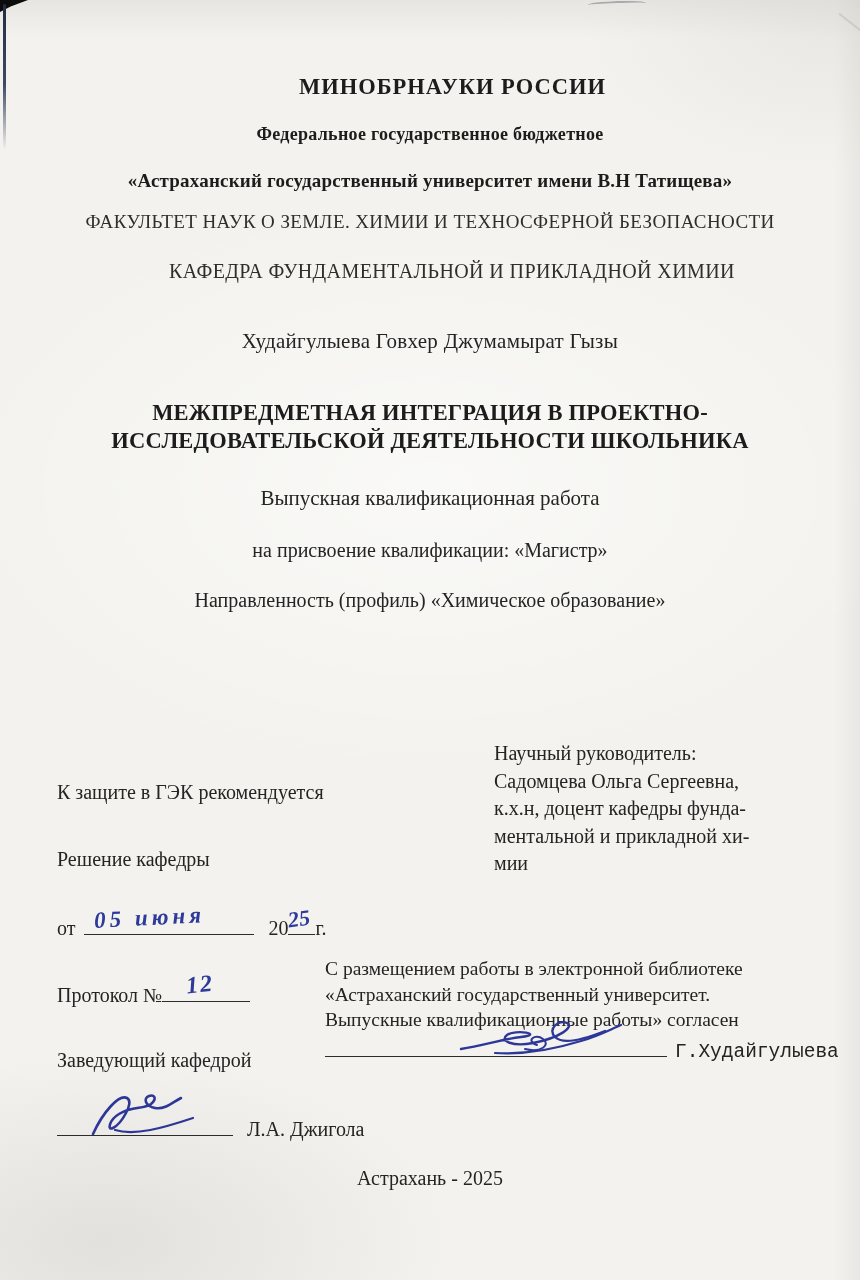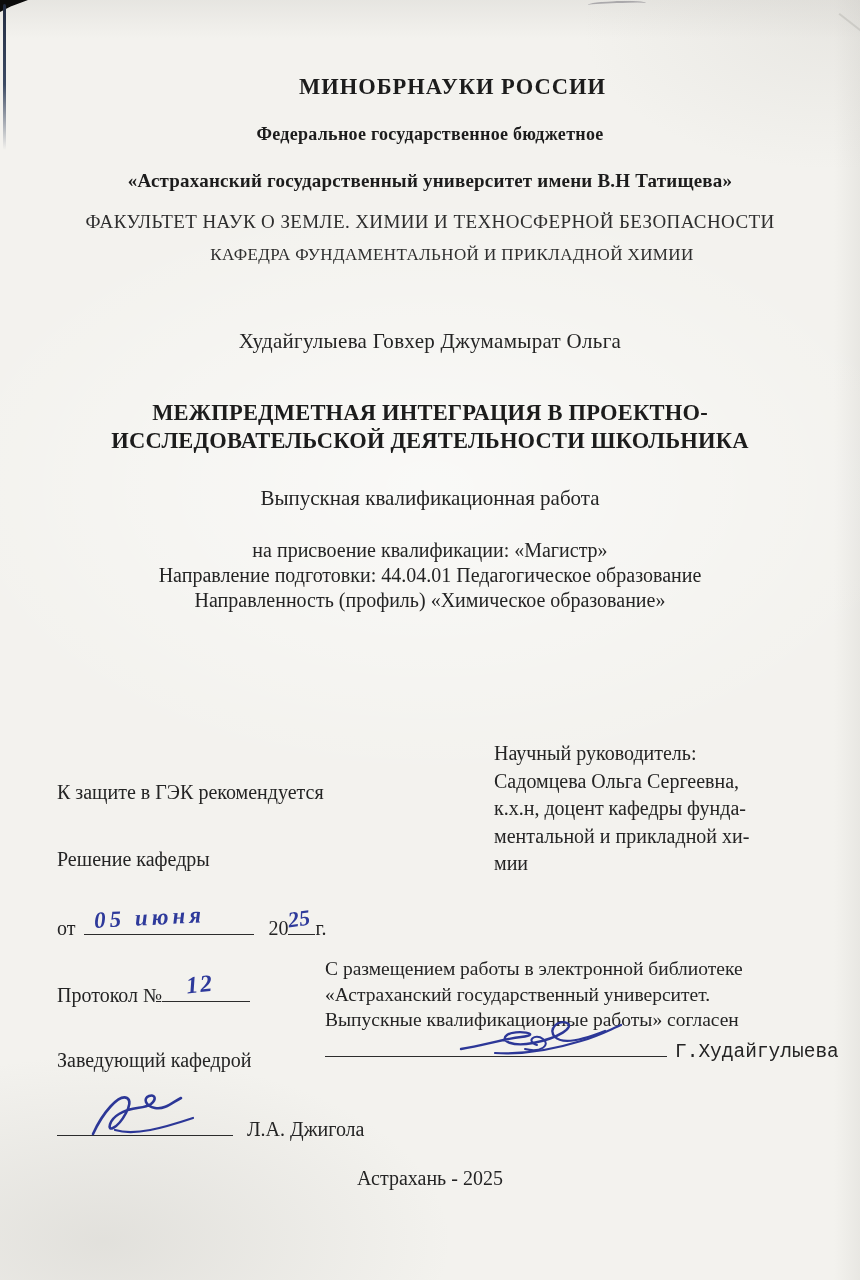--- a/index.html
+++ b/index.html
@@ -23,21 +23,21 @@
   .ctr{left:0;right:0;text-align:center;}
   .b{font-weight:bold;}
   .ink{color:#1c1c1c;}
 
   
   .ministry{top:74px;font-size:22.5px;letter-spacing:1px;padding-left:45px;}
   .inst1{top:124px;font-size:18px;letter-spacing:.3px;}
   .inst2{top:147px;font-size:18px;letter-spacing:.3px;}
   .inst3{top:170px;font-size:19px;letter-spacing:.2px;}
   .faculty{top:211px;font-size:19px;letter-spacing:.4px;color:#2e2e2e;}
-  .dept{top:245px;font-size:17px;letter-spacing:.4px;color:#2e2e2e;padding-left:44px;}
+  .dept{top:260px;font-size:20px;letter-spacing:.4px;color:#2e2e2e;padding-left:44px;}
   .author{top:329px;font-size:21px;letter-spacing:.3px;}
   .title1{top:400px;font-size:22.5px;letter-spacing:.2px;}
   .title2{top:428px;font-size:22.5px;letter-spacing:.2px;}
   .worktype{top:486px;font-size:21px;font-family:Liberation Serif, serif;}
   .qual{top:539px;font-size:20px;}
   .direction{top:564px;font-size:20px;}
   .profile{top:589px;font-size:20px;}
   .cityyear{top:1167px;font-size:20px;}
 
   
@@ -101,26 +101,25 @@
   <div class="abs corner-blob"></div>
   <div class="abs edge-line"></div>
   <div class="abs top-scratch"></div>
   <div class="abs tr-scratch"></div>
 
   <div class="abs ctr b ink ministry">МИНОБРНАУКИ РОССИИ</div>
   <div class="abs ctr b ink inst1">Федеральное государственное бюджетное</div>
   <div class="abs ctr b ink inst3">«Астраханский государственный университет имени В.Н Татищева»</div>
   <div class="abs ctr faculty">ФАКУЛЬТЕТ НАУК О ЗЕМЛЕ. ХИМИИ И ТЕХНОСФЕРНОЙ БЕЗОПАСНОСТИ</div>
   <div class="abs ctr dept">КАФЕДРА ФУНДАМЕНТАЛЬНОЙ И ПРИКЛАДНОЙ ХИМИИ</div>
-  <div class="abs ctr author">Худайгулыева Говхер Джумамырат Ольга</div>
+  <div class="abs ctr author">Худайгулыева Говхер Джумамырат Гызы</div>
   <div class="abs ctr b ink title1">МЕЖПРЕДМЕТНАЯ ИНТЕГРАЦИЯ В ПРОЕКТНО-</div>
   <div class="abs ctr b ink title2">ИССЛЕДОВАТЕЛЬСКОЙ ДЕЯТЕЛЬНОСТИ ШКОЛЬНИКА</div>
   <div class="abs ctr worktype">Выпускная квалификационная работа</div>
   <div class="abs ctr qual">на присвоение квалификации: «Магистр»</div>
-  <div class="abs ctr direction">Направление подготовки: 44.04.01 Педагогическое образование</div>
   <div class="abs ctr profile">Направленность (профиль) «Химическое образование»</div>
 
   <div class="abs approval">
     <div class="row">К защите в ГЭК рекомендуется</div>
     <div class="row">Решение кафедры</div>
     <div class="row">
       <span>от</span><span class="ul date-ul"><span class="hw date-hw">05 июня</span></span><span class="year-pre">20</span><span class="ul year-ul"><span class="hw year-hw">25</span></span><span>г.</span>
     </div>
     <div class="row">
       <span>Протокол №</span><span class="ul prot-ul"><span class="hw prot-hw">12</span></span>

